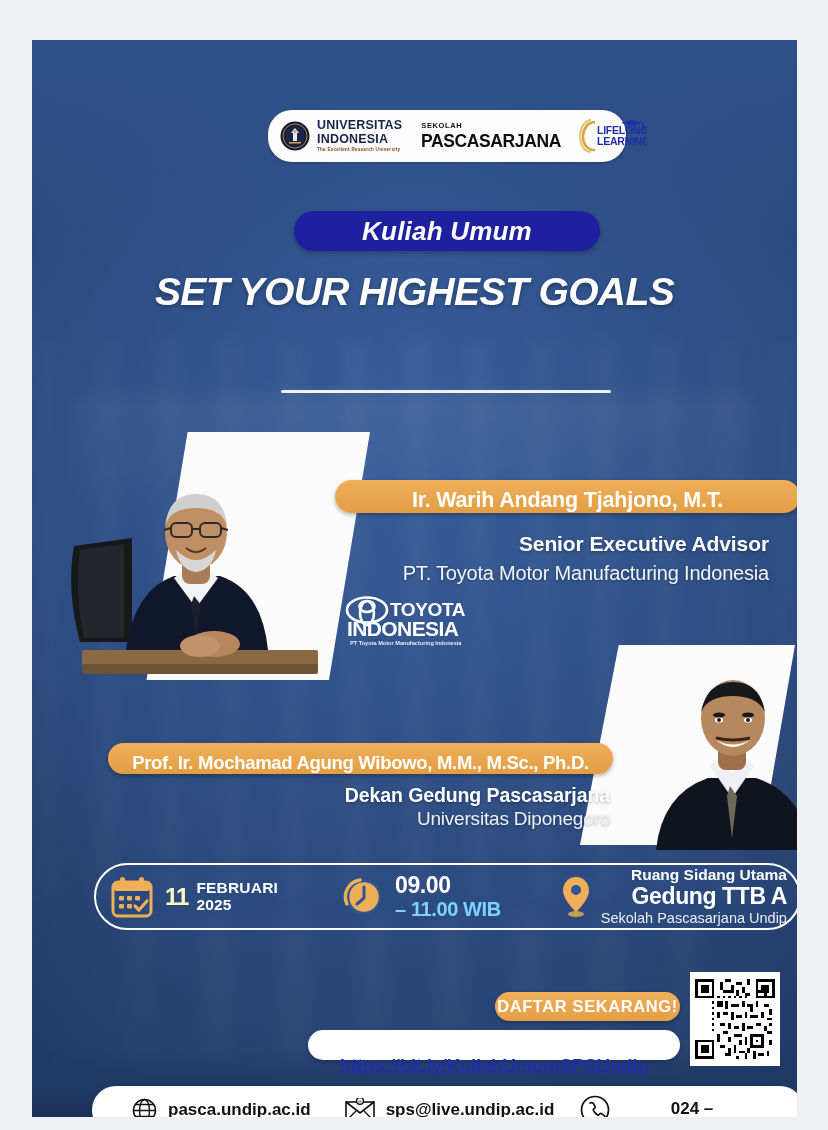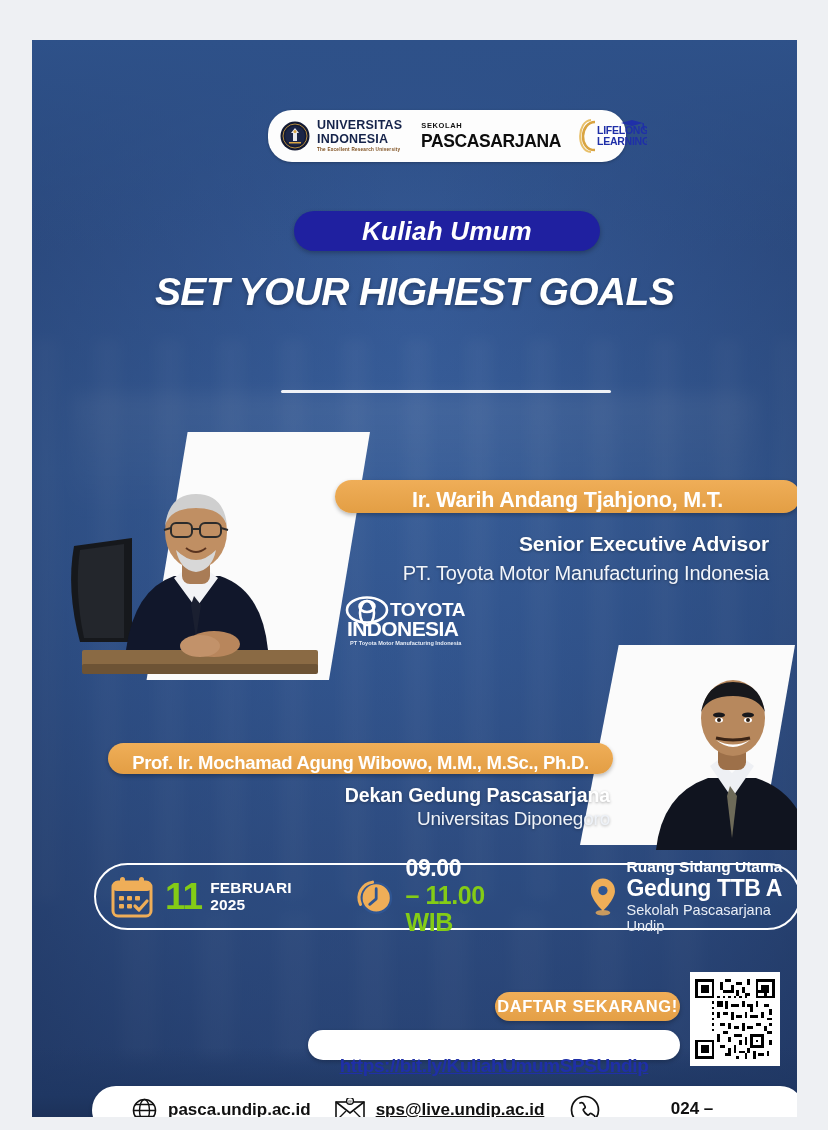--- a/index.html
+++ b/index.html
@@ -170,29 +170,29 @@
     border: 2.5px solid #ffffff;
     border-radius: 34px;
     display: flex; align-items: center;
     background: rgba(47,82,141,0.18);
   }
   .info-block { display: flex; align-items: center; }
   .ib-date { margin-left: 14px; }
   .ib-time { margin-left: 62px; }
   .ib-loc  { margin-left: 60px; }
   .day {
-    color: #84cc16; font-size: 37px; font-weight: 800; margin-left: 11px; letter-spacing: -1px;
+    color: #fef9c3; font-size: 24px; font-weight: 800; margin-left: 11px; letter-spacing: -1px;
   }
   .month-wrap { margin-left: 8px; line-height: 1.08; }
   .month { color: #fff; font-size: 15.5px; font-weight: 800; letter-spacing: .2px; }
   .year  { color: #fff; font-size: 15.5px; font-weight: 800; letter-spacing: .2px; }
   .time-wrap { margin-left: 11px; line-height: 1.1; }
   .t1 { color: #fff; font-size: 23px; font-weight: 800; letter-spacing: -.4px; }
-  .t2 { color: #84cc16; font-size: 25px; font-weight: 800; letter-spacing: -.4px; }
-  .loc-wrap { margin-left: 10px; line-height: 1.1; }
+  .t2 { color: #7dd3fc; font-size: 20px; font-weight: 800; letter-spacing: -.4px; }
+  .loc-wrap { margin-left: 10px; line-height: 1.1; text-align: right; }
   .loc1 { color: #fff; font-size: 15.5px; font-weight: 800; }
   .loc2 { color: #fff; font-size: 23px; font-weight: 800; letter-spacing: -.4px; margin-top: 1px; }
   .loc3 { color: #e9eef6; font-size: 14.5px; font-weight: 400; margin-top: 1px; }
 
   
   .qr-box {
     position: absolute; left: 658px; top: 932px;
     width: 90px; height: 94px; background: #fff; padding: 5px;
   }
   .qr-canvas { width: 100%; height: 100%; }
@@ -222,21 +222,21 @@
   
   .footbar {
     position: absolute; left: 60px; top: 1046px;
     width: 712px; height: 48px;
     background: #fff; border-radius: 24px;
     display: flex; align-items: center;
     box-shadow: 0 2px 4px rgba(0,0,0,.2);
   }
   .fc { display: flex; align-items: center; color: #111; font-size: 17px; font-weight: 700; }
   .fc-web  { margin-left: 40px; }
-  .fc-mail { margin-left: 24px; text-decoration: underline; }
+  .fc-mail { margin-left: 34px; }
   .fc-tel  { margin-left: 26px; }
   .fc span.txt { margin-left: 11px; }
   .phone-num {
     position: absolute; left: 600px; top: 1057px;
     width: 120px; text-align: center;
     color: #111; font-size: 17px; font-weight: 700; line-height: 1.45;
   }
 </style>
 </head>
 <body>

